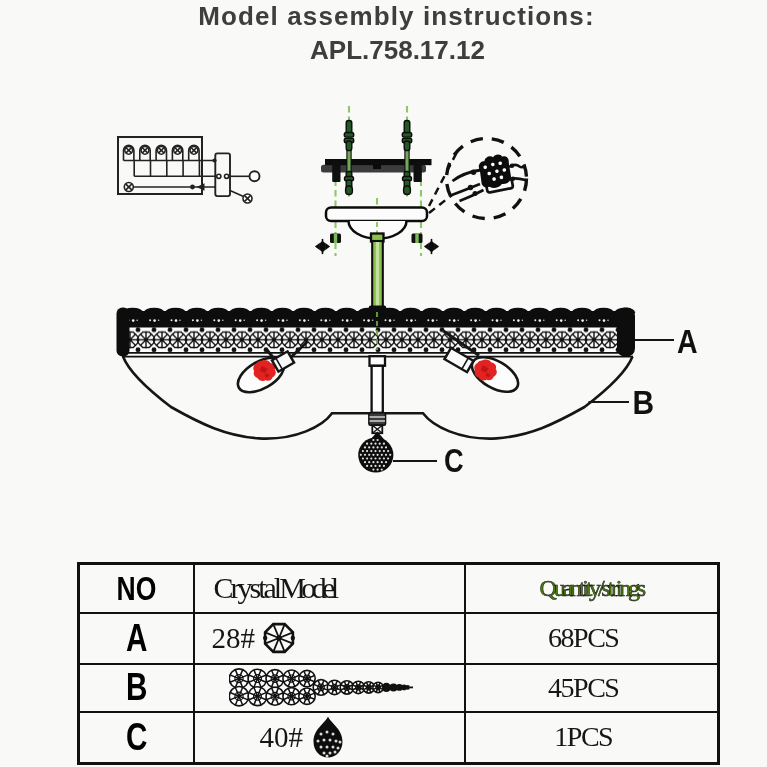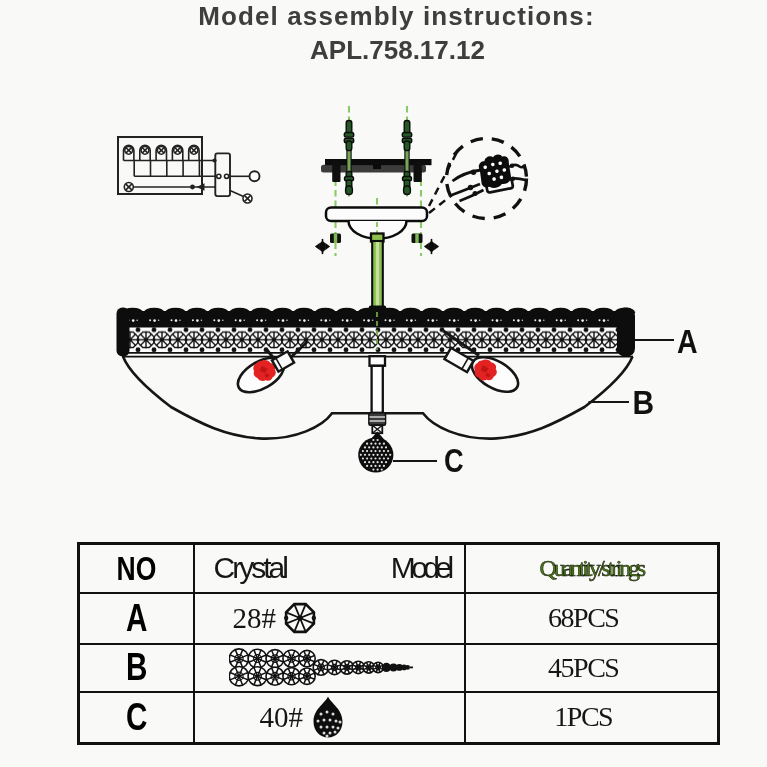--- a/index.html
+++ b/index.html
@@ -1,23 +1,23 @@
 <!DOCTYPE html>
 <html><head>
 <meta charset="utf-8">
 <style>
 html,body{margin:0;padding:0;width:767px;height:767px;background:#f9f9f7;overflow:hidden;}
 .title{position:absolute;left:0;width:767px;text-align:center;color:#3e3e3e;
   font-family:"Liberation Sans",sans-serif;font-weight:bold;}
-.tb{position:absolute;left:77px;top:542px;border-collapse:collapse;}
+.tb{position:absolute;left:77px;top:562px;border-collapse:collapse;}
 .tb td{border:2.6px solid #111;text-align:center;vertical-align:middle;padding:0;}
 
 .tb{border:3px solid #111;}
-.cm{display:flex;justify-content:space-between;padding:0 14px 0 19px;
-  font-family:Liberation Sans, sans-serif;font-size:30px;letter-spacing:-3px;color:#161616;}
+.cm{display:flex;padding:0 14px 0 19px;
+  font-family:Liberation Serif, serif;font-size:30px;letter-spacing:-3px;color:#161616;}
 .qs{font-family:Liberation Serif, serif;font-size:24px;letter-spacing:-3.2px;color:#4d7c0f;-webkit-text-stroke:0.55px #161616;}
 .pcs{font-family:"Liberation Serif",serif;font-size:28px;letter-spacing:-1.5px;color:#161616;position:relative;left:-8px;text-align:right;}
 .num{font-family:"Liberation Serif",serif;font-size:29px;color:#161616;margin-right:8px;}
 .ic{display:flex;justify-content:center;align-items:center;}
 </style>
 </head>
 <body>
 <div class="title" style="top:1px;left:13px;font-size:26px;letter-spacing:1.1px;">Model assembly instructions:</div>
 <div class="title" style="top:35px;left:14px;font-size:26px;">APL.758.17.12</div>
 <svg width="767" height="767" viewBox="0 0 767 767" style="position:absolute;left:0;top:0">
@@ -403,21 +403,21 @@
           <div class="cm">
             <span>Crystal</span>
             <span style="letter-spacing:-4.6px">Model</span>
           </div>
         </td>
   <td><span class="qs">Quantity/strings</span></td>
 </tr>
 <tr style="height:51px">
   <td><span style="font-family:'Liberation Sans',sans-serif;font-weight:bold;display:inline-block;transform:scaleX(0.78);font-size:38px;">A</span></td>
   <td>
-          <div class="ic" style="justify-content:flex-start;padding-left:38px;">
+          <div class="ic" style="justify-content:flex-start;padding-left:17px;">
             <span class="num">28#</span>
             <svg width="32" height="32" viewBox="0 0 32 32" style="display:block">
               <polygon points="29.9,21.7 21.7,29.9 10.3,29.9 2.1,21.7 2.1,10.3 10.3,2.1 21.7,2.1 29.9,10.3" fill="none" stroke="#111" stroke-width="2.6"></polygon>
               <line x1="16" y1="16" x2="29.9" y2="21.7" stroke="#111" stroke-width="1.8"></line>
               <line x1="16" y1="16" x2="21.7" y2="29.9" stroke="#111" stroke-width="1.8"></line>
               <line x1="16" y1="16" x2="10.3" y2="29.9" stroke="#111" stroke-width="1.8"></line>
               <line x1="16" y1="16" x2="2.1" y2="21.7" stroke="#111" stroke-width="1.8"></line>
               <line x1="16" y1="16" x2="2.1" y2="10.3" stroke="#111" stroke-width="1.8"></line>
               <line x1="16" y1="16" x2="10.3" y2="2.1" stroke="#111" stroke-width="1.8"></line>
               <line x1="16" y1="16" x2="21.7" y2="2.1" stroke="#111" stroke-width="1.8"></line>

